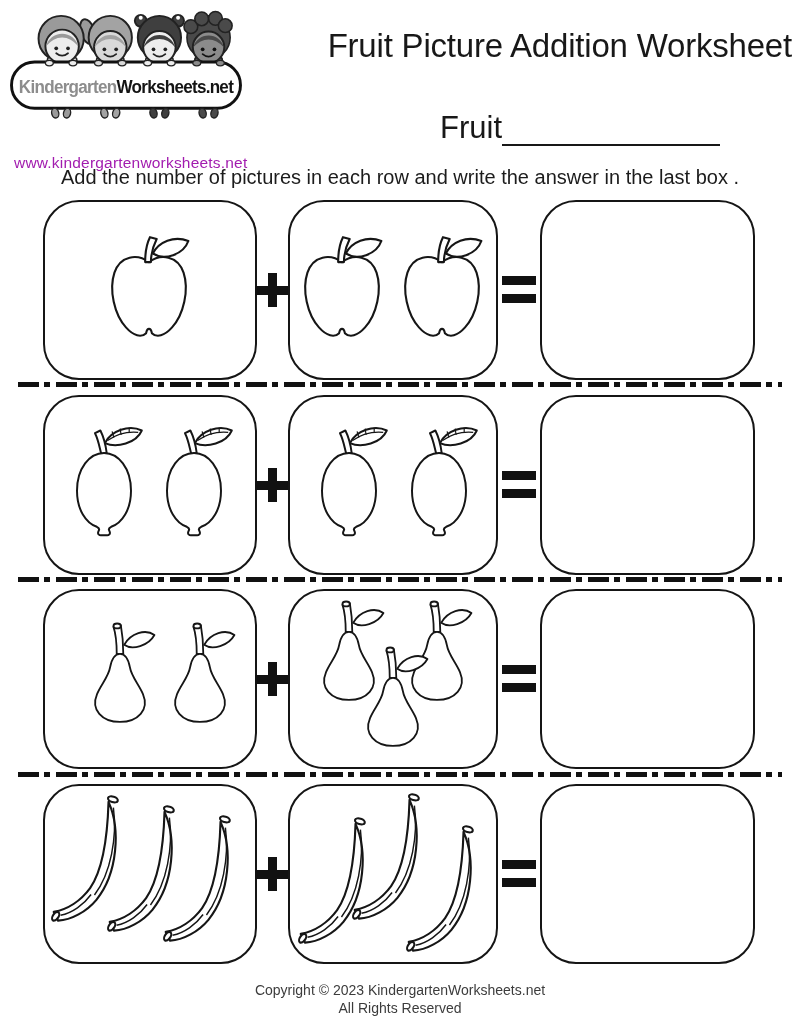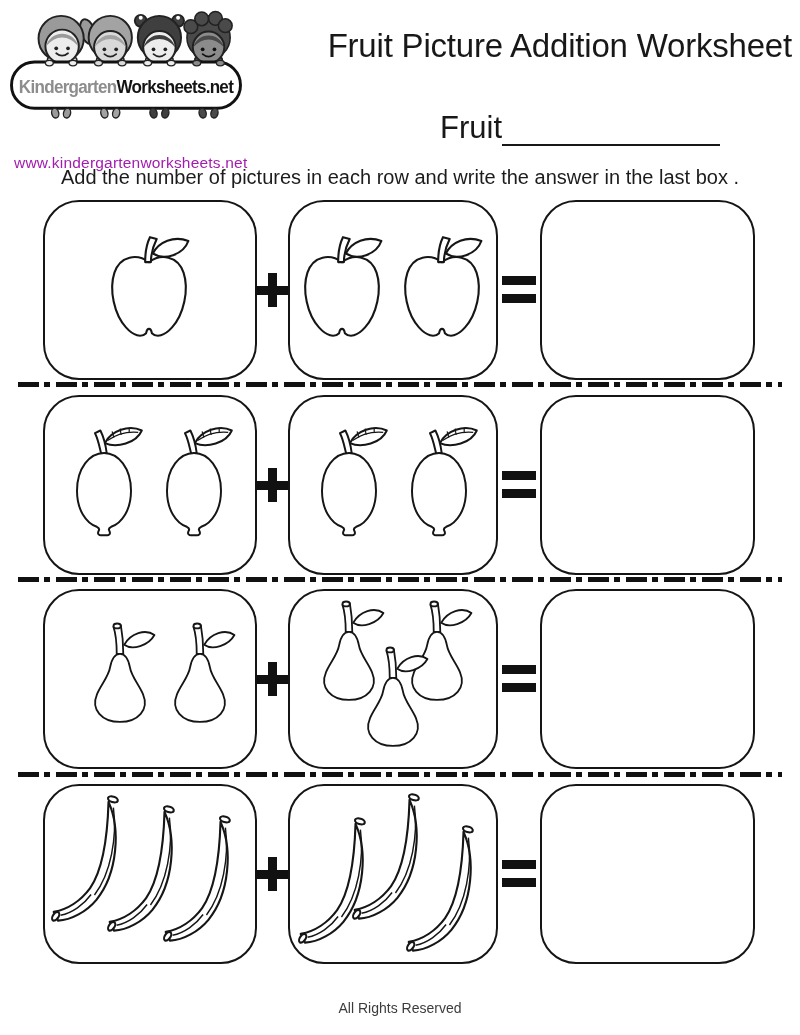--- a/index.html
+++ b/index.html
@@ -293,14 +293,15 @@
           </svg>
         </div>
         <div class="op-equals" role="img" style="left:502px;top:76px" aria-label="=">
           <span class="eb"></span>
           <span class="eb"></span>
         </div>
         <div class="answer-box" style="left:540px;width:215px"></div>
       </div>
     </main>
 
+  <div class="footer-line1">Copyright © 2023 KindergartenWorksheets.net</div>
   <div class="footer-line2">All Rights Reserved</div>
 </div>
 
 </body></html>

